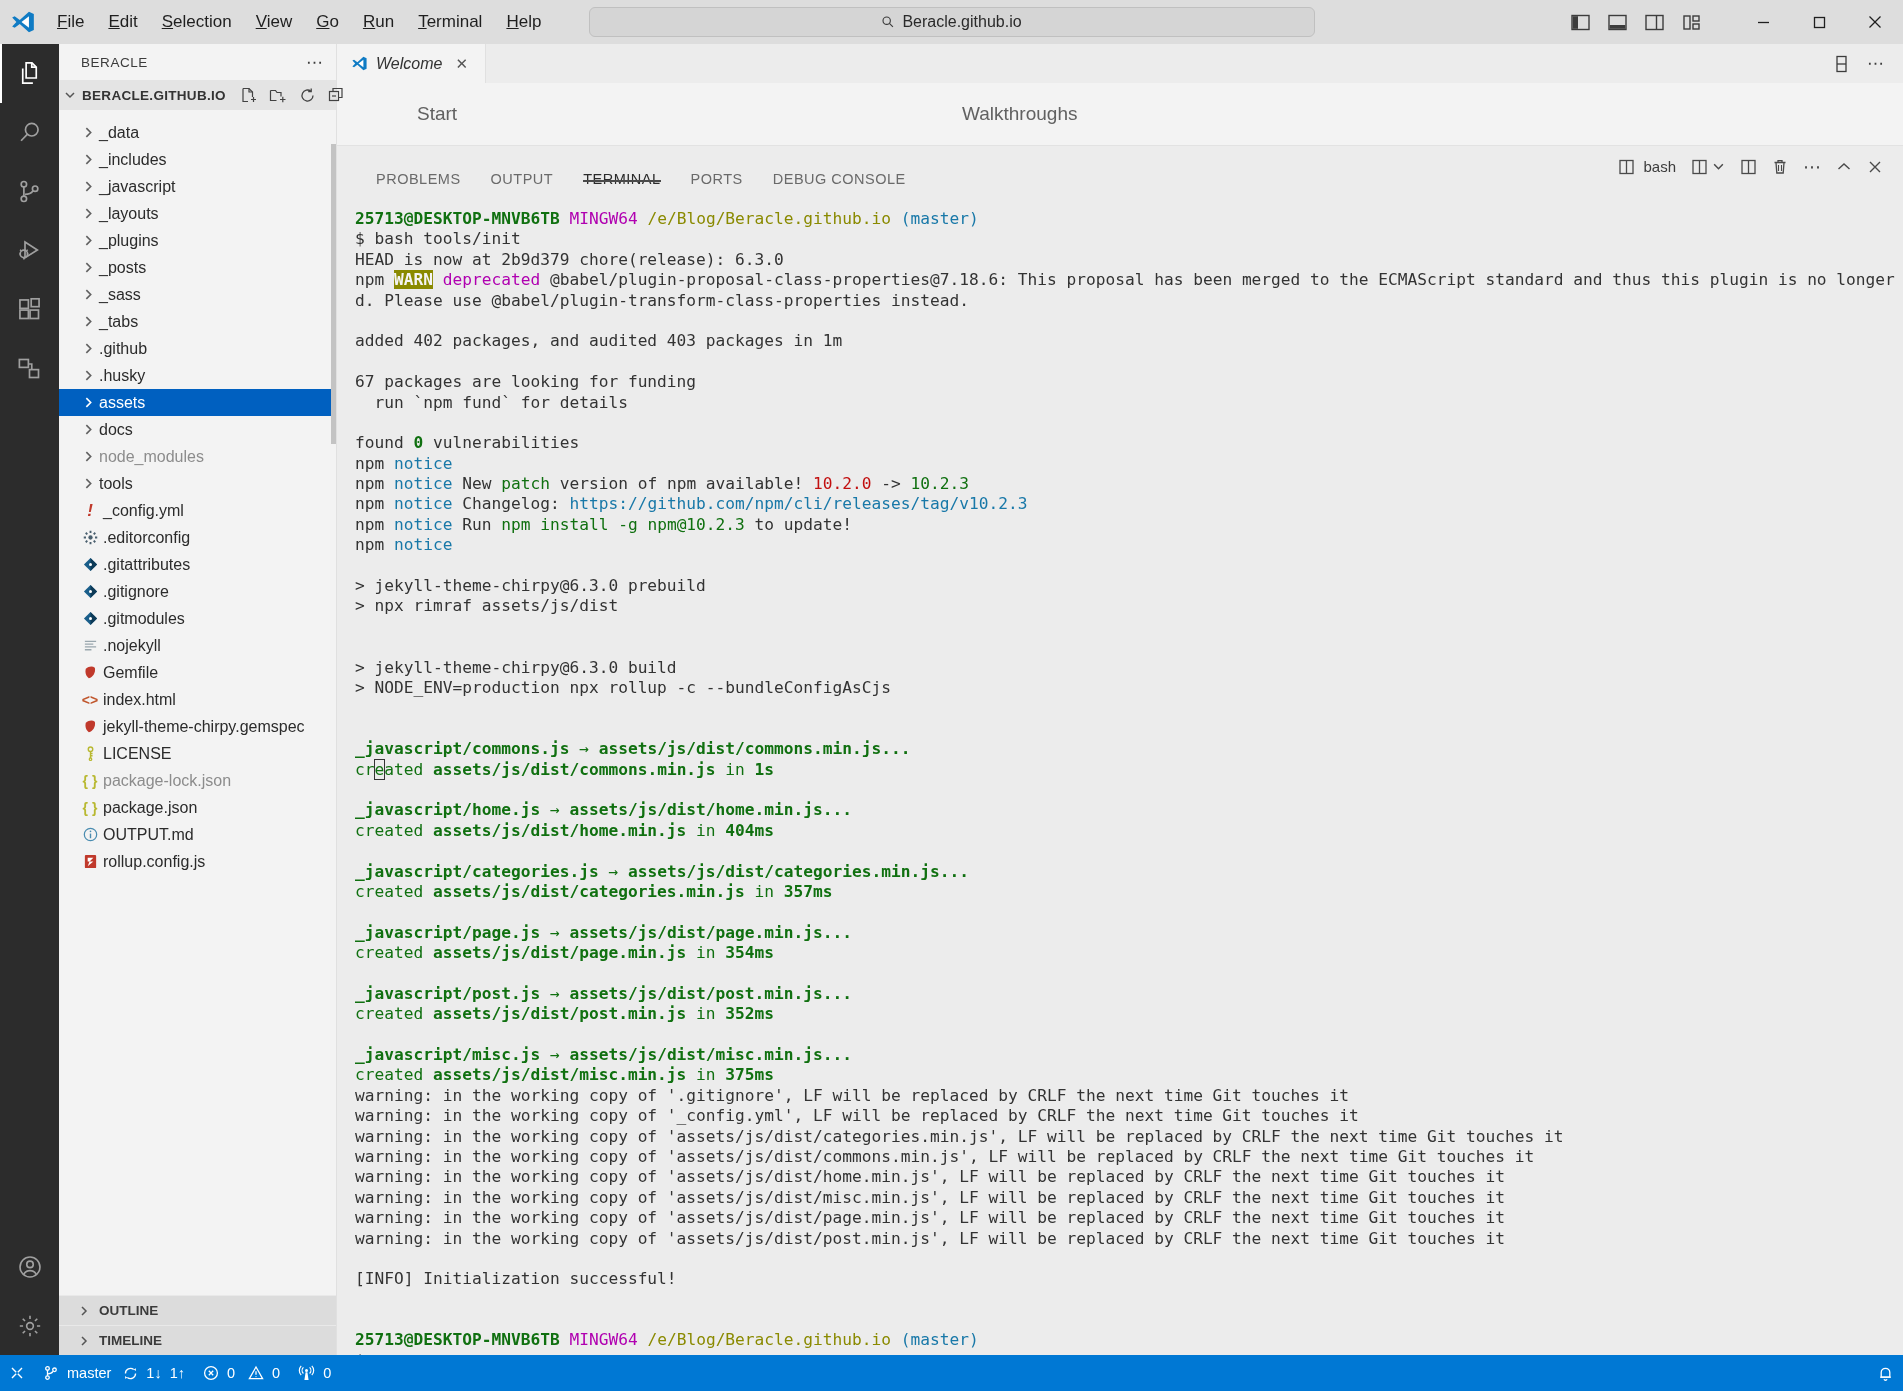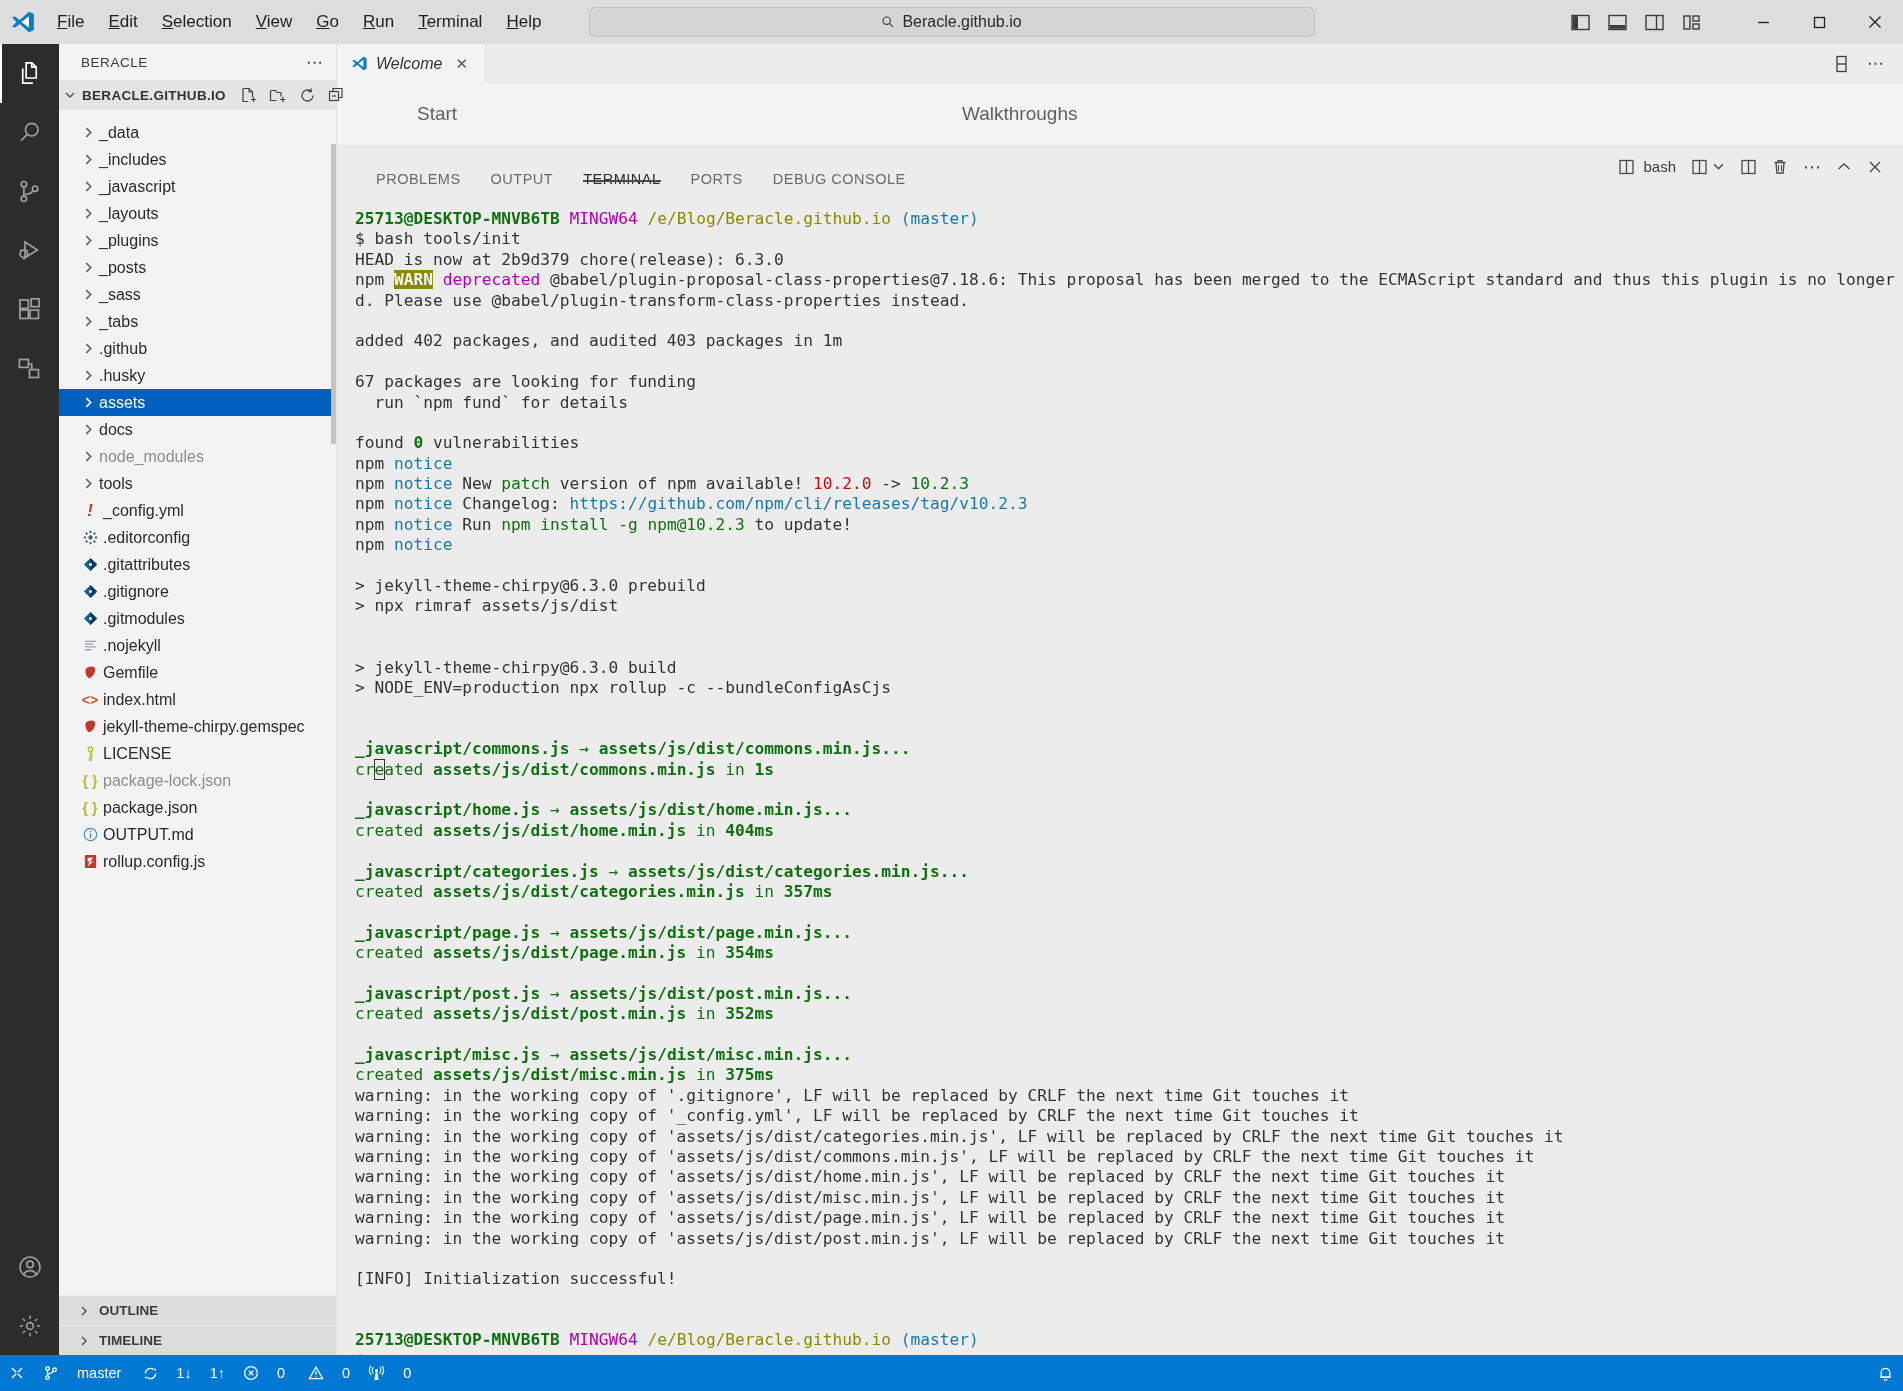--- a/index.html
+++ b/index.html
@@ -138,21 +138,21 @@
   .t-bold { font-weight: bold; }
   .t-warnbox { background: #8a8a00; color: #f5f5f5; font-weight: bold; }
   .t-cursor { outline: 1px solid #333; }
   .t-link { color: #1878a8; }
 
   
   .statusbar {
     height: 36px; min-height: 36px; background: #0078d4; color: #fff;
     display: flex; align-items: center; font-size: 14.5px;
   }
-  .sbitem { display: flex; align-items: center; gap: 18px; padding: 0 9px; height: 36px; white-space: nowrap; }
+  .sbitem { display: flex; align-items: center; gap: 8px; padding: 0 9px; height: 36px; white-space: nowrap; }
   .sb-right { margin-left: auto; display: flex; align-items: center; }
   svg { display: block; }
 </style>
 </head>
 <body>
 
 <div class="titlebar">
   <div class="vscode-logo">
     <svg width="26" height="26" viewBox="0 0 24 24">
       <path d="M17.5 2.5 9 10.2 4.3 6.6 2 7.8l3.9 4.2L2 16.2l2.3 1.2L9 13.8l8.5 7.7 4.5-2.1V4.6z" fill="#0f7bc4"></path>

